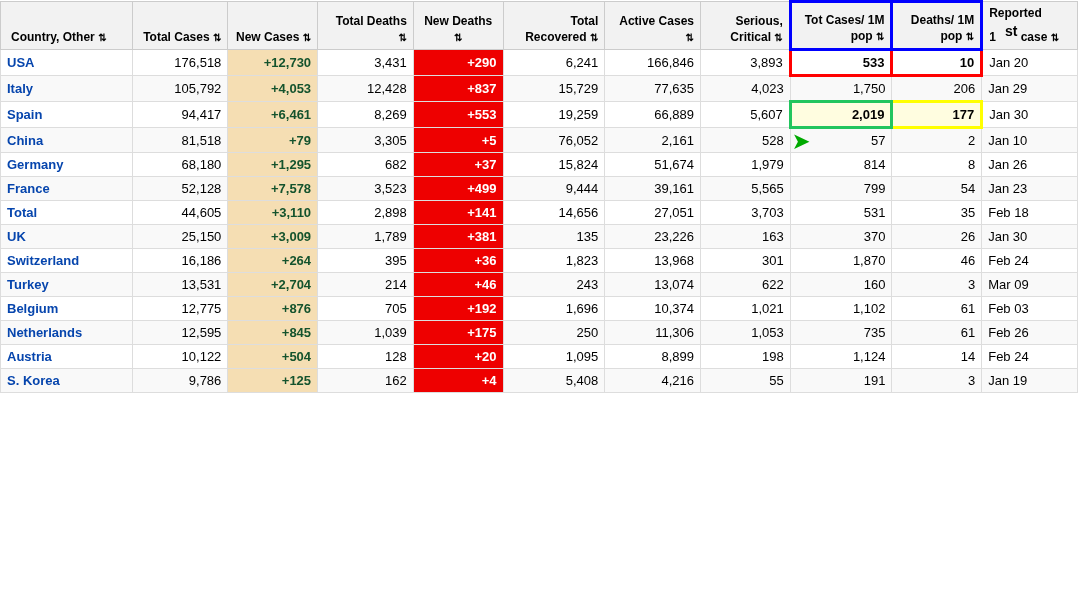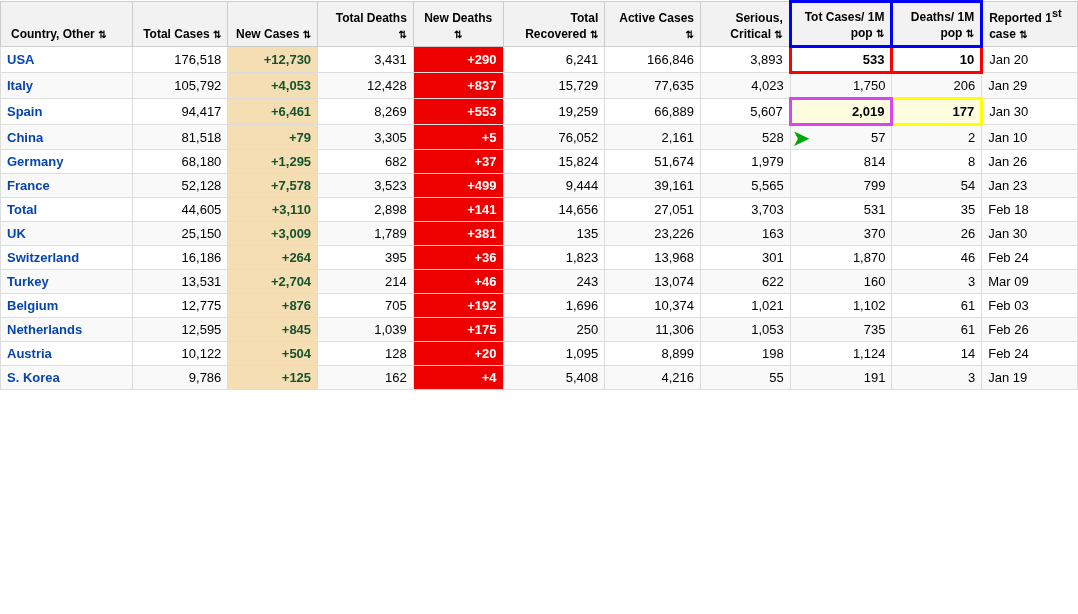--- a/index.html
+++ b/index.html
@@ -62,21 +62,21 @@
     }
     
     th.tot-cases-header {
       border: 3px solid blue !important;
     }
     
     th.deaths-per-m-header {
       border: 3px solid blue !important;
     }
     
-    .sup { font-size: 11px; vertical-align: super; }
+    .sup { font-size: 14px; vertical-align: super; margin-left: 9px; }
     
     .arrow-cell {
       position: relative;
       text-align: right;
     }
     
     .green-arrow {
       color: #00aa00;
       font-size: 22px;
       font-weight: bold;
@@ -167,21 +167,21 @@
       </tr>
       <tr>
         <td><a href="#" class="country-link">Spain</a></td>
         <td class="number-cell">94,417</td>
         <td class="new-cases-cell number-cell">+6,461</td>
         <td class="number-cell">8,269</td>
         <td class="new-deaths-cell number-cell">+553</td>
         <td class="number-cell">19,259</td>
         <td class="number-cell">66,889</td>
         <td class="number-cell">5,607</td>
-        <td class="number-cell arrow-cell" style="position: relative; border: 3px solid #d946ef; background: rgb(255, 253, 224); font-weight: bold;">2,019</td>
+        <td class="number-cell arrow-cell" style="position: relative; border: 3px solid #22c55e; background: rgb(255, 253, 224); font-weight: bold;">2,019</td>
         <td class="number-cell" style="border: 3px solid yellow; background: rgb(255, 253, 224); font-weight: bold;">177</td>
         <td>Jan 30</td>
       </tr>
       <tr>
         <td><a href="#" class="country-link">China</a></td>
         <td class="number-cell">81,518</td>
         <td class="new-cases-cell number-cell">+79</td>
         <td class="number-cell">3,305</td>
         <td class="new-deaths-cell number-cell">+5</td>
         <td class="number-cell">76,052</td>

